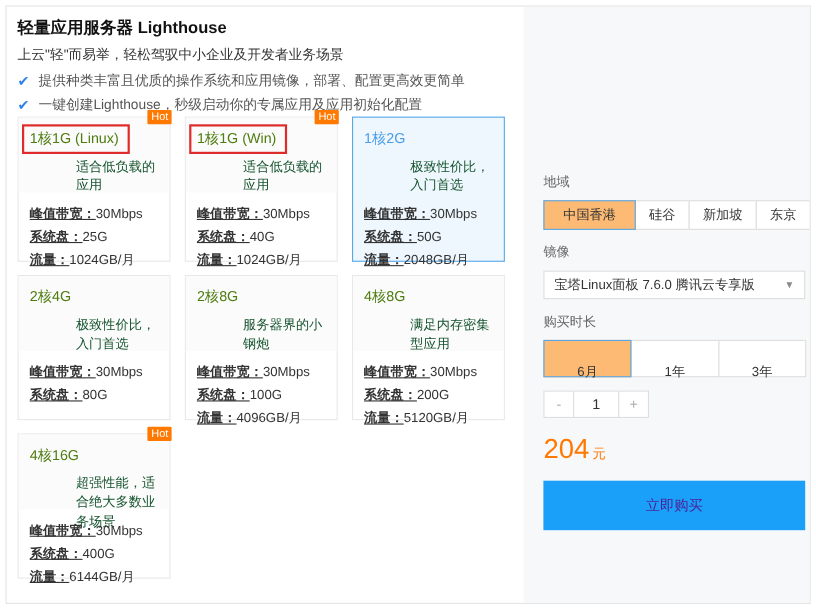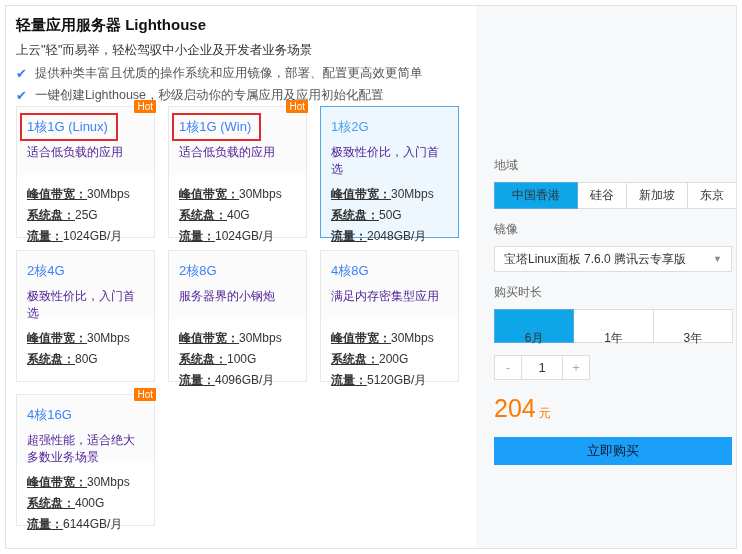--- a/index.html
+++ b/index.html
@@ -22,53 +22,53 @@
     display: grid; grid-template-columns: repeat(3, 139px); grid-auto-rows: 132px;
     column-gap: 13px; row-gap: 12px; }
   .plan-card { position: relative; border: 1px solid #e8e8e8; background: #fff; }
   .plan-top { height: 68px; background: #fbfbfb; padding: 9px 10px 0 10px; }
   .plan-specs { padding: 9px 10px 0 10px; }
   .plan-card.selected { border-color: #57a8e9; background: #eef7fe; }
   .plan-card.selected .plan-top { background: transparent; }
   .title-box { display: inline-block; border: 2px solid transparent;
     padding: 2px 8px 3px 5px; margin: -3px 0 0 -7px; }
   .plan-card.annotated .title-box { border-color: #e02b2b; }
-  .plan-title { font-size: 13px; color: #3b82f6; white-space: nowrap; }
+  .plan-title { font-size: 13px; color: #4d7c0f; white-space: nowrap; }
   .plan-card.selected .plan-title { color: #4a9ee8; }
-  .plan-desc { font-size: 12px; color: #4c1d95; margin-top: 3px; line-height: 1.45; }
+  .plan-desc { font-size: 12px; color: #14532d; margin-top: 3px; line-height: 1.45; margin-left: 42px; }
   .spec-line { font-size: 12px; color: #333; line-height: 1.75; }
   .spec-line b { font-weight: bold; text-decoration: underline; }
   .hot-badge { position: absolute; top: -7px; right: -2px; background: #ff7800;
     color: #fff; font-size: 10px; line-height: 13px; padding: 0 3px; border-radius: 1px; }
   .plan-card:not(.hot) .hot-badge { display: none; }
 
   
   .right-panel { position: absolute; left: 470px; top: 0; bottom: 0; right: 0;
     background: #f7f8fa; padding: 151px 0 0 18px; }
   .panel-label { font-size: 12px; color: #666; margin-bottom: 8px; }
   .region-row, .duration-row { display: flex; width: 238px; margin-bottom: 12px; }
   .seg-btn { height: 27px; line-height: 25px; text-align: center; font-size: 12px;
     color: #333; background: #fff; border: 1px solid #ddd; margin-right: -1px;
     padding: 0 12px; cursor: pointer; white-space: nowrap; }
   .region-row .seg-btn:first-child { padding: 0 17px; }
-  .seg-btn.selected { border-color: #57a8e9; background: #0ea5e9; position: relative; z-index: 1; text-align: center; }
+  .seg-btn.selected { border-color: #57a8e9; background: #fdba74; position: relative; z-index: 1; text-align: center; }
   .duration-row .seg-btn { flex: 1; padding: 16px; }
   .dropdown { width: 238px; height: 26px; border: 1px solid #ddd; background: #fff;
     display: flex; align-items: center; justify-content: space-between;
     padding: 0 9px; font-size: 12px; color: #333; margin-bottom: 12px; cursor: pointer; }
   .dropdown .caret { color: #8a8a8a; font-size: 9px; }
   .stepper { display: flex; margin-bottom: 14px; }
   .stepper > div { height: 25px; line-height: 23px; text-align: center;
     border: 1px solid #ddd; background: #fff; margin-right: -1px; font-size: 13px; }
   .step-btn { width: 28px; color: #aaa; cursor: pointer; }
   .step-val { width: 42px; color: #333; font-size: 12px; }
   .price-row { margin: 2px 0 14px 0; color: #ff7800; }
   .price-num { font-size: 25px; }
   .price-unit { font-size: 12px; margin-left: 3px; }
-  .buy-btn { width: 238px; height: 28px; background: #1ba0fa; color: #0f172a;
+  .buy-btn { width: 238px; height: 45px; background: #1ba0fa; color: #4c1d95;
     border: none; font-size: 13px; cursor: pointer;
     font-family: "Liberation Sans", "DejaVu Sans", sans-serif; }
 </style>
 </head>
 <body>
 
 <div class="frame">
 
   <div class="page-title">轻量应用服务器 Lighthouse</div>
   <div class="page-subtitle">上云"轻"而易举，轻松驾驭中小企业及开发者业务场景</div>

